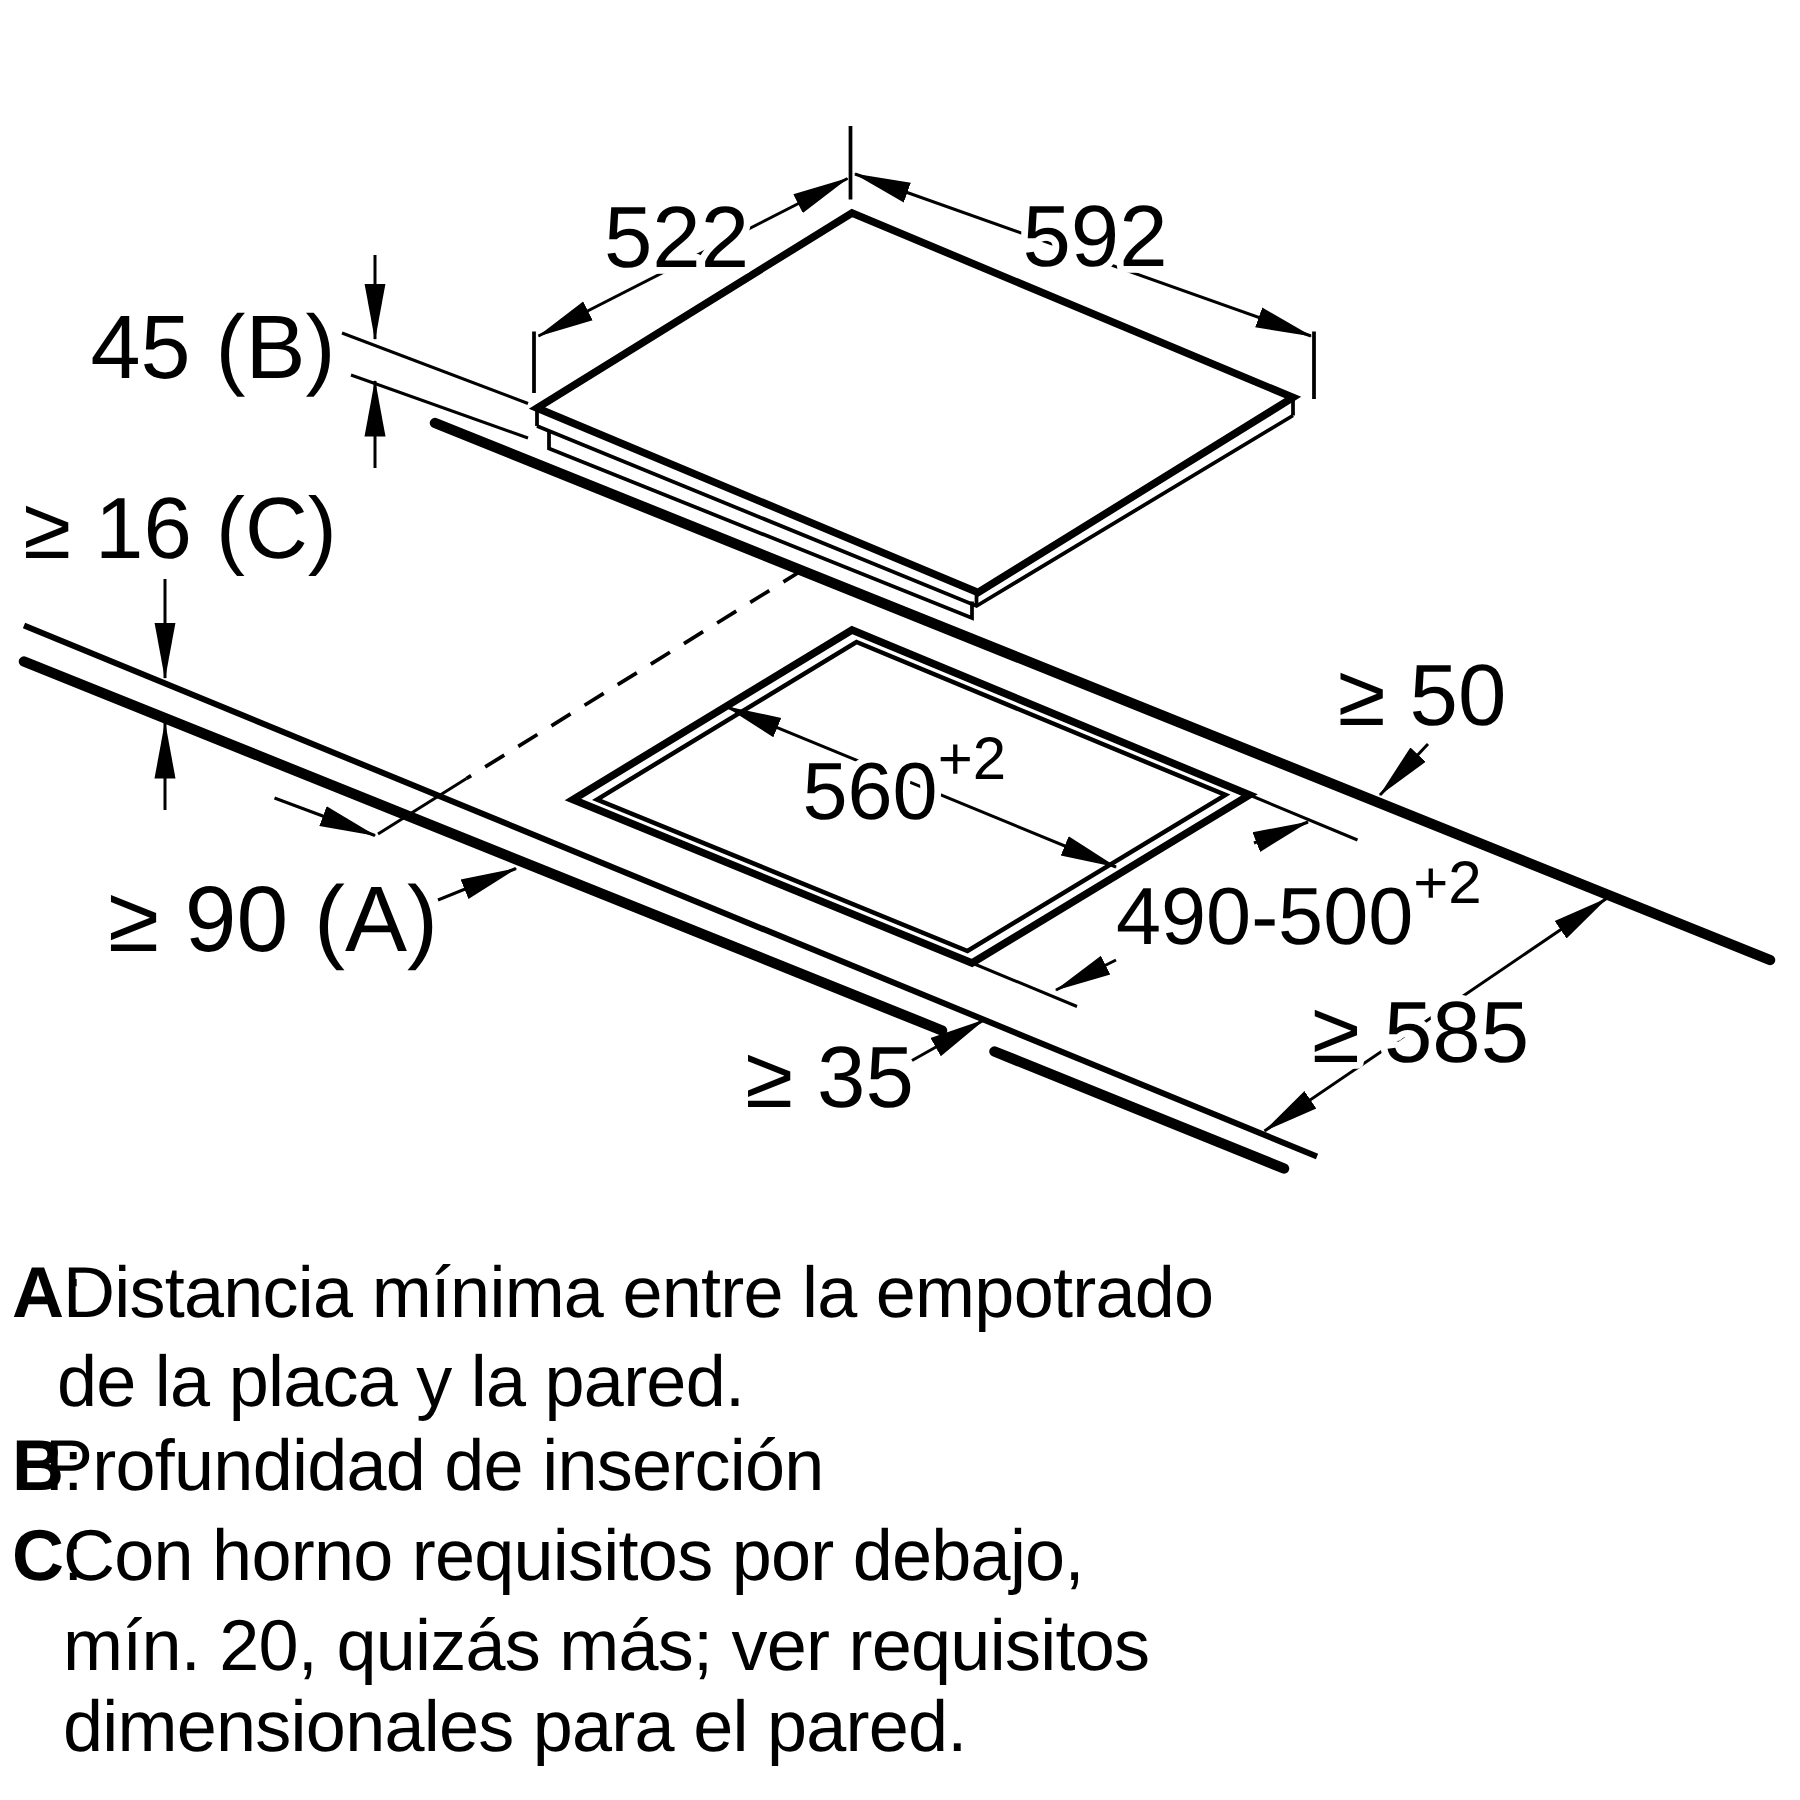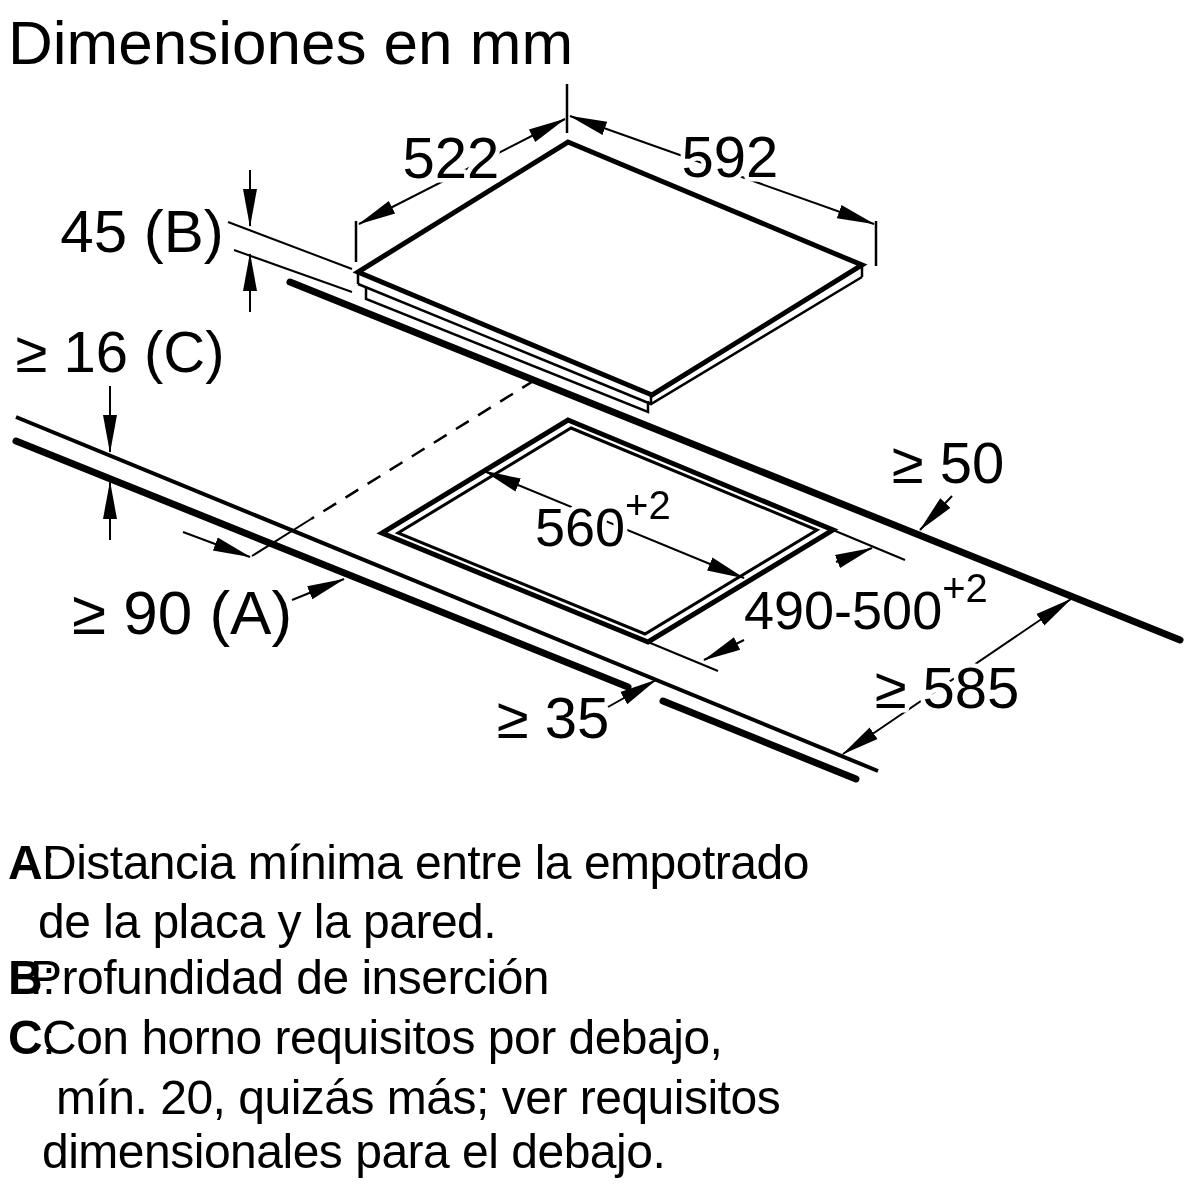--- a/index.html
+++ b/index.html
@@ -14,21 +14,20 @@
   .dim-45{font-size:60px;}
   .sup{font-size:40px;}
   .legend-line{position:absolute;font-size:48px;line-height:48px;color:#000;white-space:nowrap;letter-spacing:-0.5px;}
   .legend-key{font-weight:bold;}
 </style>
 </head>
 <body>
 
 <div class="page">
 
-  <div class="title">Dimensiones en mm</div>
 
   <svg width="1200" height="1200" viewBox="0 0 1200 1200">
     <defs>
       <marker id="ae" markerUnits="userSpaceOnUse" markerWidth="42" markerHeight="20" refX="37" refY="9" orient="auto">
         <path d="M38,9 L0,2 L0,16 Z" fill="#000" stroke="none"></path>
       </marker>
       <marker id="as" markerUnits="userSpaceOnUse" markerWidth="42" markerHeight="20" refX="37" refY="9" orient="auto-start-reverse">
         <path d="M38,9 L0,2 L0,16 Z" fill="#000" stroke="none"></path>
       </marker>
     </defs>
@@ -116,17 +115,17 @@
   <div>
     <div class="legend-line" style="left:8px;top:839px"><span class="legend-key">A</span><span>:</span></div>
     <div class="legend-line" style="left:42px;top:839px">Distancia mínima entre la empotrado</div>
     <div class="legend-line" style="left:38px;top:898px">de la placa y la pared.</div>
 
     <div class="legend-line" style="left:8px;top:954px"><span class="legend-key">B</span><span>:</span></div>
     <div class="legend-line" style="left:30px;top:954px">Profundidad de inserción</div>
 
     <div class="legend-line" style="left:8px;top:1014px"><span class="legend-key">C</span><span>:</span></div>
     <div class="legend-line" style="left:42px;top:1014px">Con horno requisitos por debajo,</div>
-    <div class="legend-line" style="left:56px;top:1074px">mín. 20, quizás más; ver requisitos</div>
-    <div class="legend-line" style="left:42px;top:1128px">dimensionales para el debajo.</div>
+    <div class="legend-line" style="left:42px;top:1074px">mín. 20, quizás más; ver requisitos</div>
+    <div class="legend-line" style="left:42px;top:1128px">dimensionales para el pared.</div>
   </div>
 
 </div>
 
 </body></html>

